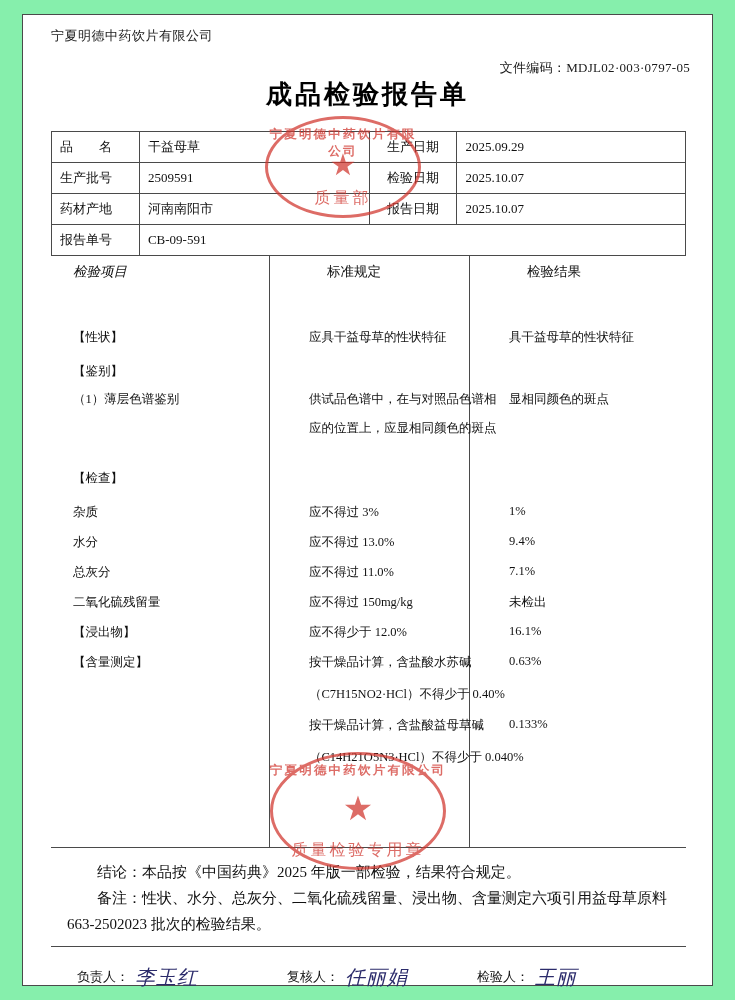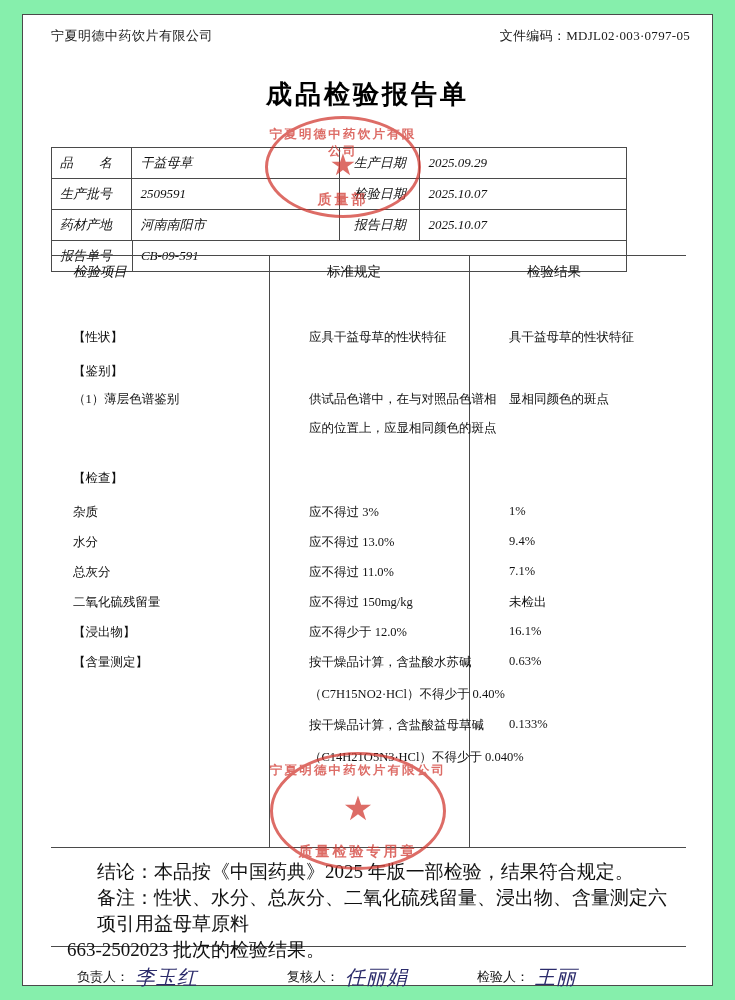--- a/index.html
+++ b/index.html
@@ -40,43 +40,43 @@
     font-size: 13px;
     color: #1a1a1a;
   }
   .hdr-left {
     float: left;
     letter-spacing: 0.5px;
   }
   .hdr-right {
     float: right;
     letter-spacing: 0.3px;
+    margin-top: 32px;
   }
   .title {
     position: absolute;
     left: 0;
     top: 62px;
     width: 100%;
     text-align: center;
     font-size: 26px;
     font-weight: bold;
     letter-spacing: 3px;
     color: #000;
   }
 
   
   .info {
     position: absolute;
     left: 28px;
-    top: 132px;
-    width: 576px;
+    top: 116px;
+    width: 635px;
     border-top: 1px solid #4a4a4a;
     border-left: 1px solid #4a4a4a;
     box-sizing: border-box;
-    font-style: italic;
   }
   .info-row {
     display: flex;
     border-bottom: 1px solid #4a4a4a;
     height: 30px;
   }
   .cell {
     box-sizing: border-box;
     border-right: 1px solid #4a4a4a;
     padding: 0 8px;
@@ -172,21 +172,21 @@
 
   
   .concl {
     position: absolute;
     left: 28px;
     top: 832px;
     width: 635px;
     height: 100px;
     box-sizing: border-box;
     border-bottom: 1px solid #4a4a4a;
-    font-size: 19px;
+    font-size: 15px;
     color: #111;
     padding: 12px 16px 0 46px;
     line-height: 26px;
   }
   .concl .indent { display: block; }
 
   
   .sign {
     position: absolute;
     left: 28px;
@@ -256,23 +256,23 @@
     letter-spacing: 2px;
     font-weight: bold;
     transform: scaleX(1.05);
   }
   .stamp .arc-bot {
     position: absolute;
     left: 0;
     right: 0;
     bottom: 6px;
     text-align: center;
-    font-size: 14px;
+    font-size: 16px;
     letter-spacing: 3px;
-    font-weight: bold;
+    font-weight: normal;
   }
 </style>
 </head>
 <body>
 
 <div class="page">
   <div class="sheet">
 
     <div class="hdr">
       <div class="hdr-left">宁夏明德中药饮片有限公司</div>

